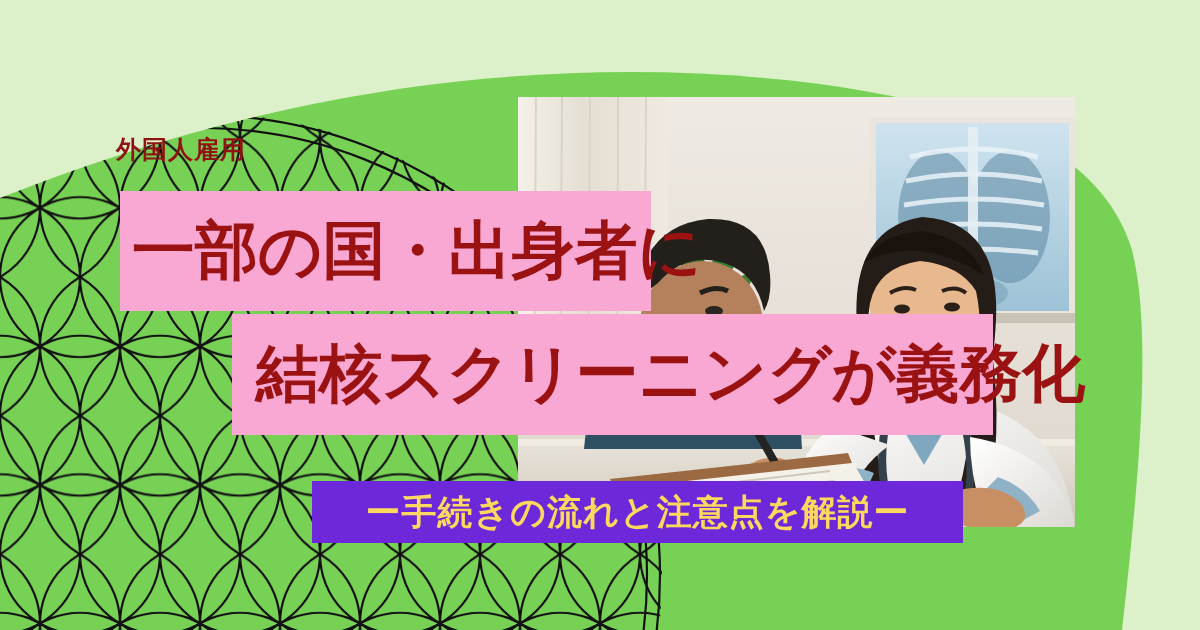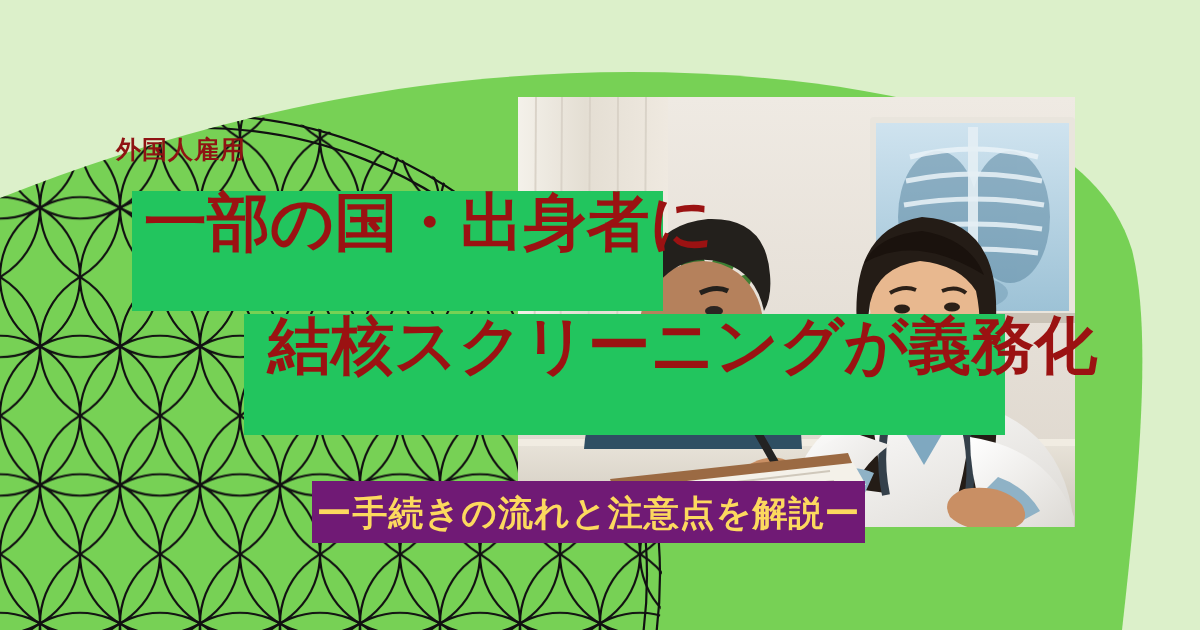--- a/index.html
+++ b/index.html
@@ -12,20 +12,21 @@
     overflow: hidden;
     font-family: "Liberation Sans", sans-serif;
   }
 
   .canvas {
     position: relative;
     width: 1200px;
     height: 630px;
     background: #dcf0ca;
     overflow: hidden;
+    font-family: Liberation Serif, serif;
   }
 
   
   .bg-layer {
     position: absolute;
     inset: 0;
     width: 1200px;
     height: 630px;
   }
 
@@ -50,24 +51,24 @@
     font-weight: bold;
     color: #8f1313;
     letter-spacing: 1px;
     line-height: 1;
     white-space: nowrap;
   }
 
   
   .band {
     position: absolute;
-    background: #22c55e;
+    background: #f9a8d4;
     display: flex;
+    align-items: center;
     box-sizing: border-box;
-    margin-left: 12px;
   }
   .band-1 {
     left: 120px;
     top: 191px;
     width: 531px;
     height: 120px;
     padding-left: 12px;
   }
   .band-2 {
     left: 232px;
@@ -86,23 +87,23 @@
   }
   .band-2 .headline {
     letter-spacing: 0px;
   }
 
   
   .subtitle-band {
     position: absolute;
     left: 312px;
     top: 481px;
-    width: 553px;
+    width: 651px;
     height: 62px;
-    background: #701a75;
+    background: #6d28d9;
     display: flex;
     align-items: center;
     justify-content: center;
   }
   .subtitle {
     font-size: 35px;
     font-weight: bold;
     color: #fcd95e;
     line-height: 1;
     white-space: nowrap;

